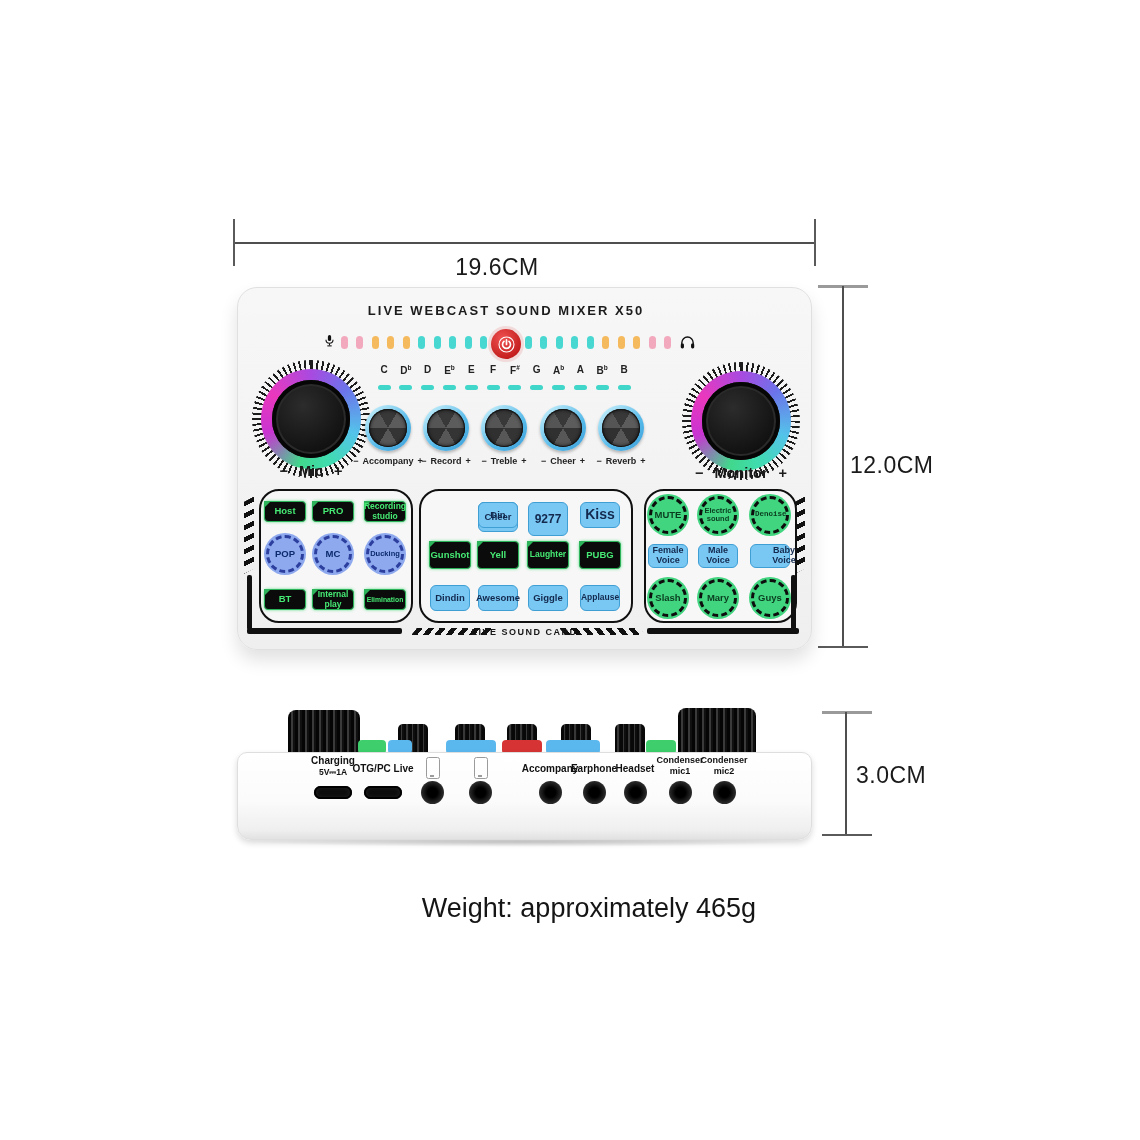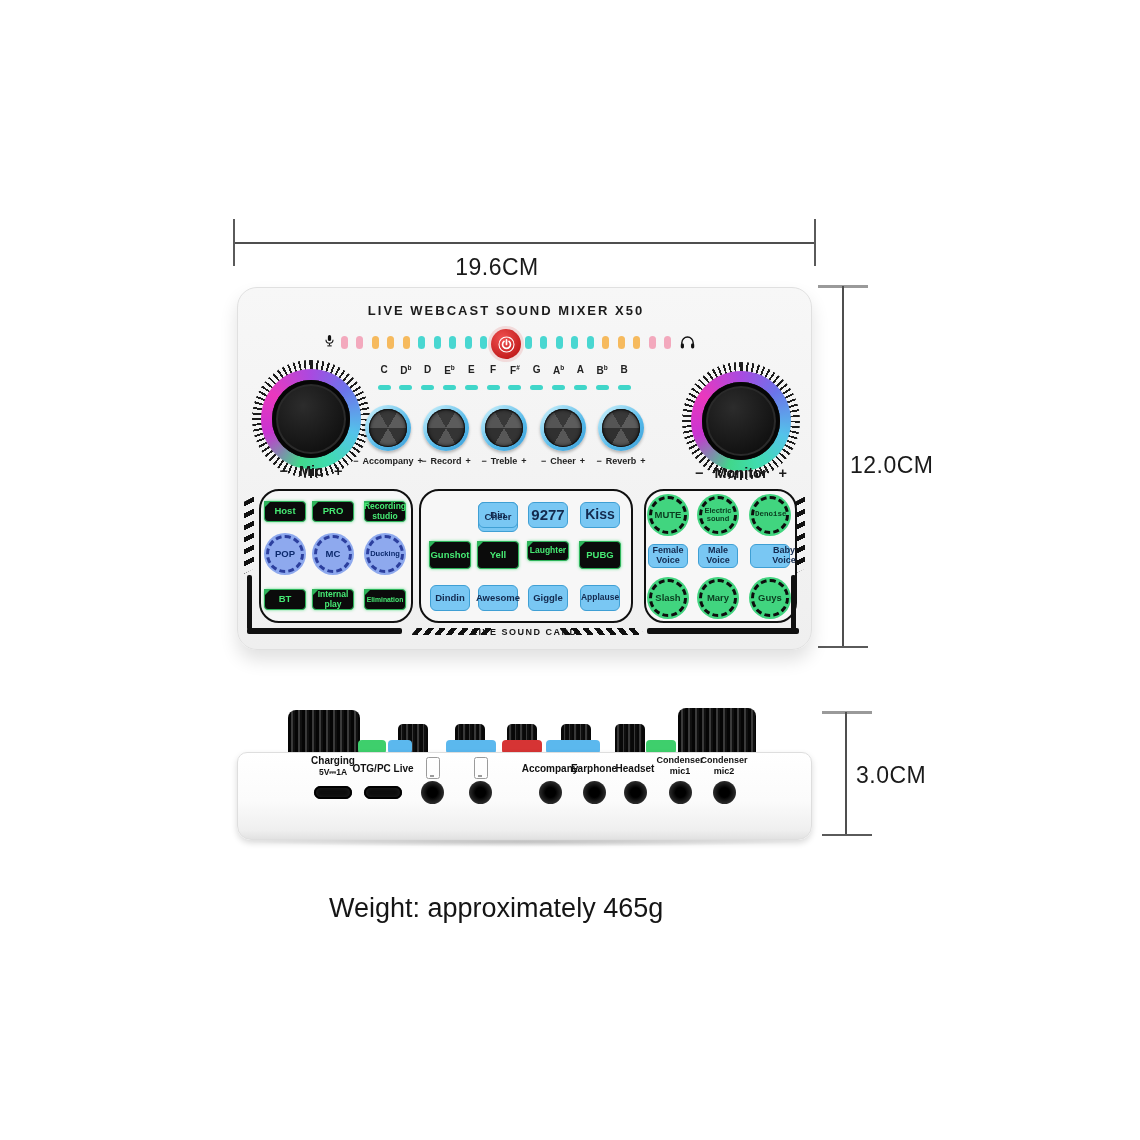--- a/index.html
+++ b/index.html
@@ -100,21 +100,21 @@
   .phone-icon { position:absolute; top:57px; width:12px; height:20px; z-index:4;
     border:1.5px solid #9b9b9b; border-radius:2.5px; }
   .phone-icon::after { content:""; position:absolute; left:2.5px; bottom:1.5px; width:4px; height:1.5px;
     background:#9b9b9b; }
   .port-label { position:absolute; text-align:center; color:#111; font-weight:bold;
     z-index:5; line-height:1.2; font-size:10px; }
   .port-label .sub { font-size:8.5px; }
   .side-shadow { position:absolute; left:8px; width:557px; top:137px; height:10px;
     background:radial-gradient(ellipse at center, rgba(0,0,0,.16), rgba(0,0,0,0) 70%); }
 
-  .weight-text { position:absolute; left:329px; top:893px; width:400px; text-align:left;
+  .weight-text { position:absolute; left:356px; top:893px; width:400px; text-align:right;
     font-size:27px; color:#151515; }
 </style>
 </head>
 <body>
 
 <div class="canvas">
 
   <div class="dim-label" style="left:417px; top:210px; width:160px; text-align:center;margin-top:44px;">19.6CM</div>
   <div class="dimline" style="left:233px; top:242px; width:582px; height:2px;"></div>
   <div class="tick-dark" style="left:233px; top:219px; width:2px; height:47px;"></div>
@@ -211,33 +211,33 @@
           <span>Elimination</span>
         </button>
       </div>
     <div id="mid-panel" class="panel" style="left:181px; width:210px;">
         <button class="btn btn-blue" style="left: 9px; top: 11px; width: 40px; height: 18px; border-width: 1.5px; border-style: solid; padding: 14px; background: rgb(121, 199, 243); border-color: rgb(63, 159, 212); font-size: 9.5px; margin-left: 48px;">
           <span>Cheer</span>
         </button>
         <button class="btn btn-blue" style="left: 57px; top: 11px; width: 40px; height: 26px; border-width: 1.5px; border-style: solid; padding: 0px; background: rgb(121, 199, 243); border-color: rgb(63, 159, 212); font-size: 9.5px;">
           <span>Din</span>
         </button>
-        <button class="btn btn-blue" style="left: 107px; top: 11px; width: 40px; height: 26px; border-width: 1.5px; border-style: solid; padding: 8px; background: rgb(121, 199, 243); border-color: rgb(63, 159, 212); font-size: 15px;">
+        <button class="btn btn-blue" style="left: 107px; top: 11px; width: 40px; height: 26px; border-width: 1.5px; border-style: solid; padding: 16px; background: rgb(121, 199, 243); border-color: rgb(63, 159, 212); font-size: 12px;">
           <span>9277</span>
         </button>
         <button class="btn btn-blue" style="left: 159px; top: 11px; width: 40px; height: 26px; border-width: 1.5px; border-style: solid; padding: 0px; background: rgb(121, 199, 243); border-color: rgb(63, 159, 212); font-size: 14px;">
           <span>Kiss</span>
         </button>
         <button class="btn btn-dark tag" style="left: 8px; top: 50px; width: 42px; height: 28px; border-width: 1.5px; border-style: solid; padding: 0px; background: rgb(11, 11, 11); color: rgb(70, 233, 115); border-color: rgb(45, 180, 90); font-size: 9.5px;">
           <span>Gunshot</span>
         </button>
         <button class="btn btn-dark tag" style="left: 56px; top: 50px; width: 42px; height: 28px; border-width: 1.5px; border-style: solid; padding: 0px; background: rgb(11, 11, 11); color: rgb(70, 233, 115); border-color: rgb(45, 180, 90); font-size: 9.5px;">
           <span>Yell</span>
         </button>
-        <button class="btn btn-dark tag" style="left: 106px; top: 50px; width: 42px; height: 20px; border-width: 1.5px; border-style: solid; padding: 0px; background: rgb(11, 11, 11); color: rgb(70, 233, 115); border-color: rgb(45, 180, 90); font-size: 8.5px;">
+        <button class="btn btn-dark tag" style="left: 106px; top: 50px; width: 42px; height: 28px; border-width: 1.5px; border-style: solid; padding: 0px; background: rgb(11, 11, 11); color: rgb(70, 233, 115); border-color: rgb(45, 180, 90); font-size: 8.5px;">
           <span>Laughter</span>
         </button>
         <button class="btn btn-dark tag" style="left: 158px; top: 50px; width: 42px; height: 28px; border-width: 1.5px; border-style: solid; padding: 8px; background: rgb(11, 11, 11); color: rgb(70, 233, 115); border-color: rgb(45, 180, 90); font-size: 9.5px;">
           <span>PUBG</span>
         </button>
         <button class="btn btn-blue" style="left: 9px; top: 94px; width: 40px; height: 26px; border-width: 1.5px; border-style: solid; padding: 0px; background: rgb(121, 199, 243); border-color: rgb(63, 159, 212); font-size: 9.5px;">
           <span>Dindin</span>
         </button>
         <button class="btn btn-blue" style="left: 57px; top: 94px; width: 40px; height: 26px; border-width: 1.5px; border-style: solid; padding: 0px; background: rgb(121, 199, 243); border-color: rgb(63, 159, 212); font-size: 9.5px;">
           <span>Awesome</span>

